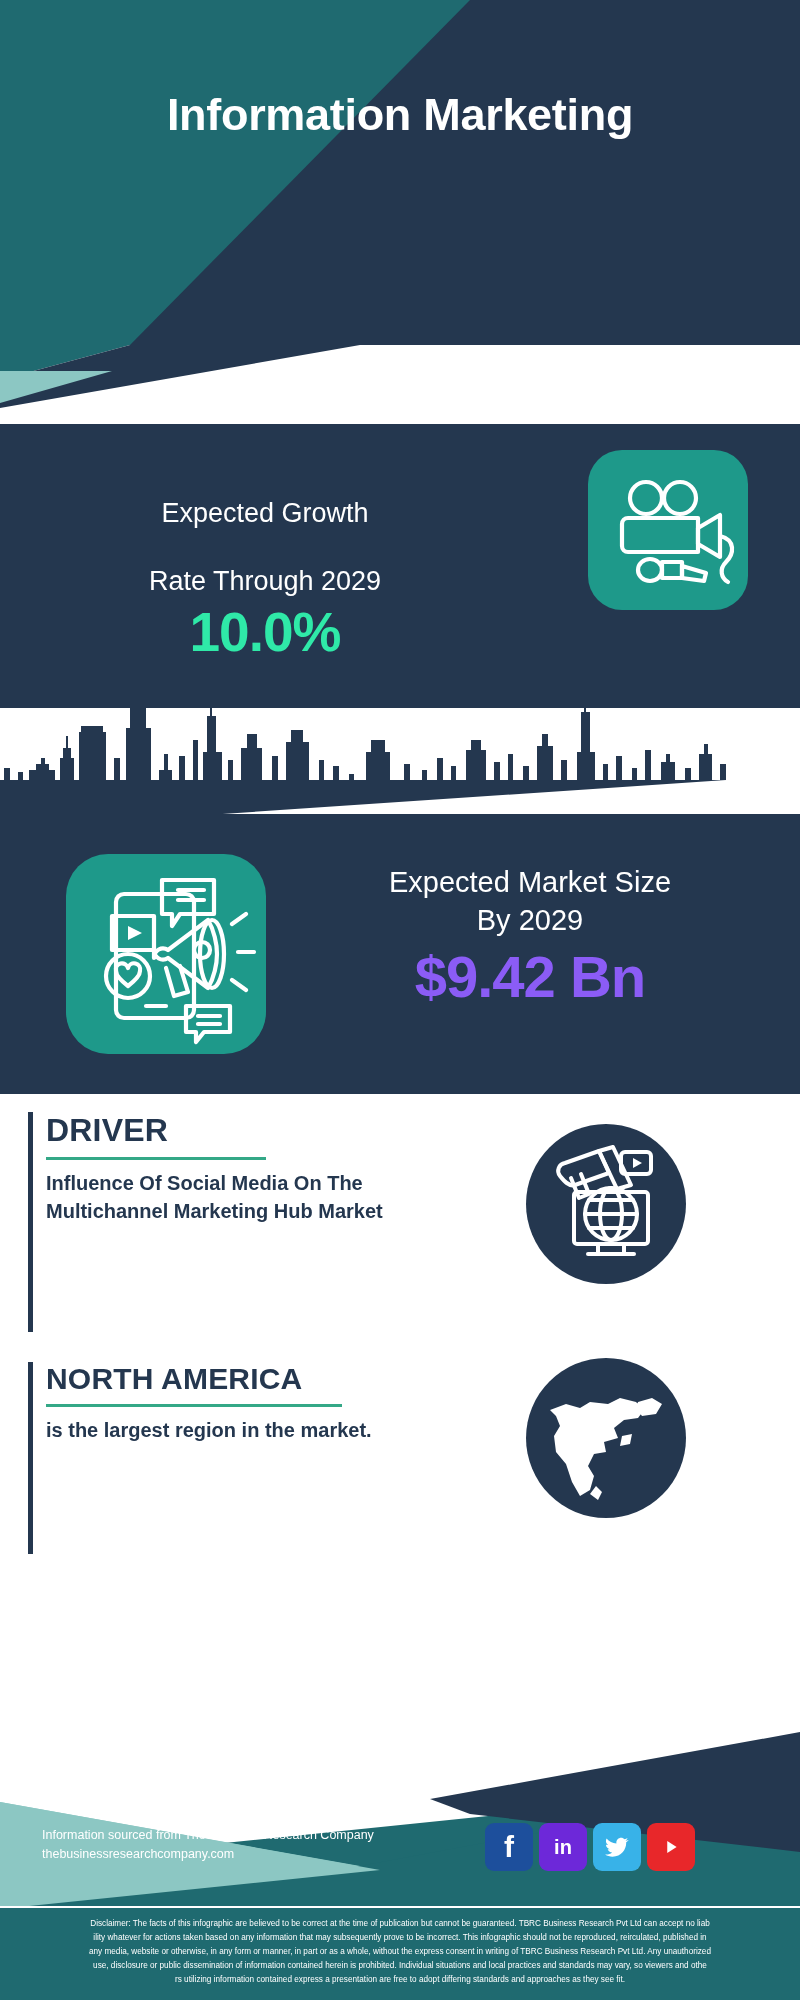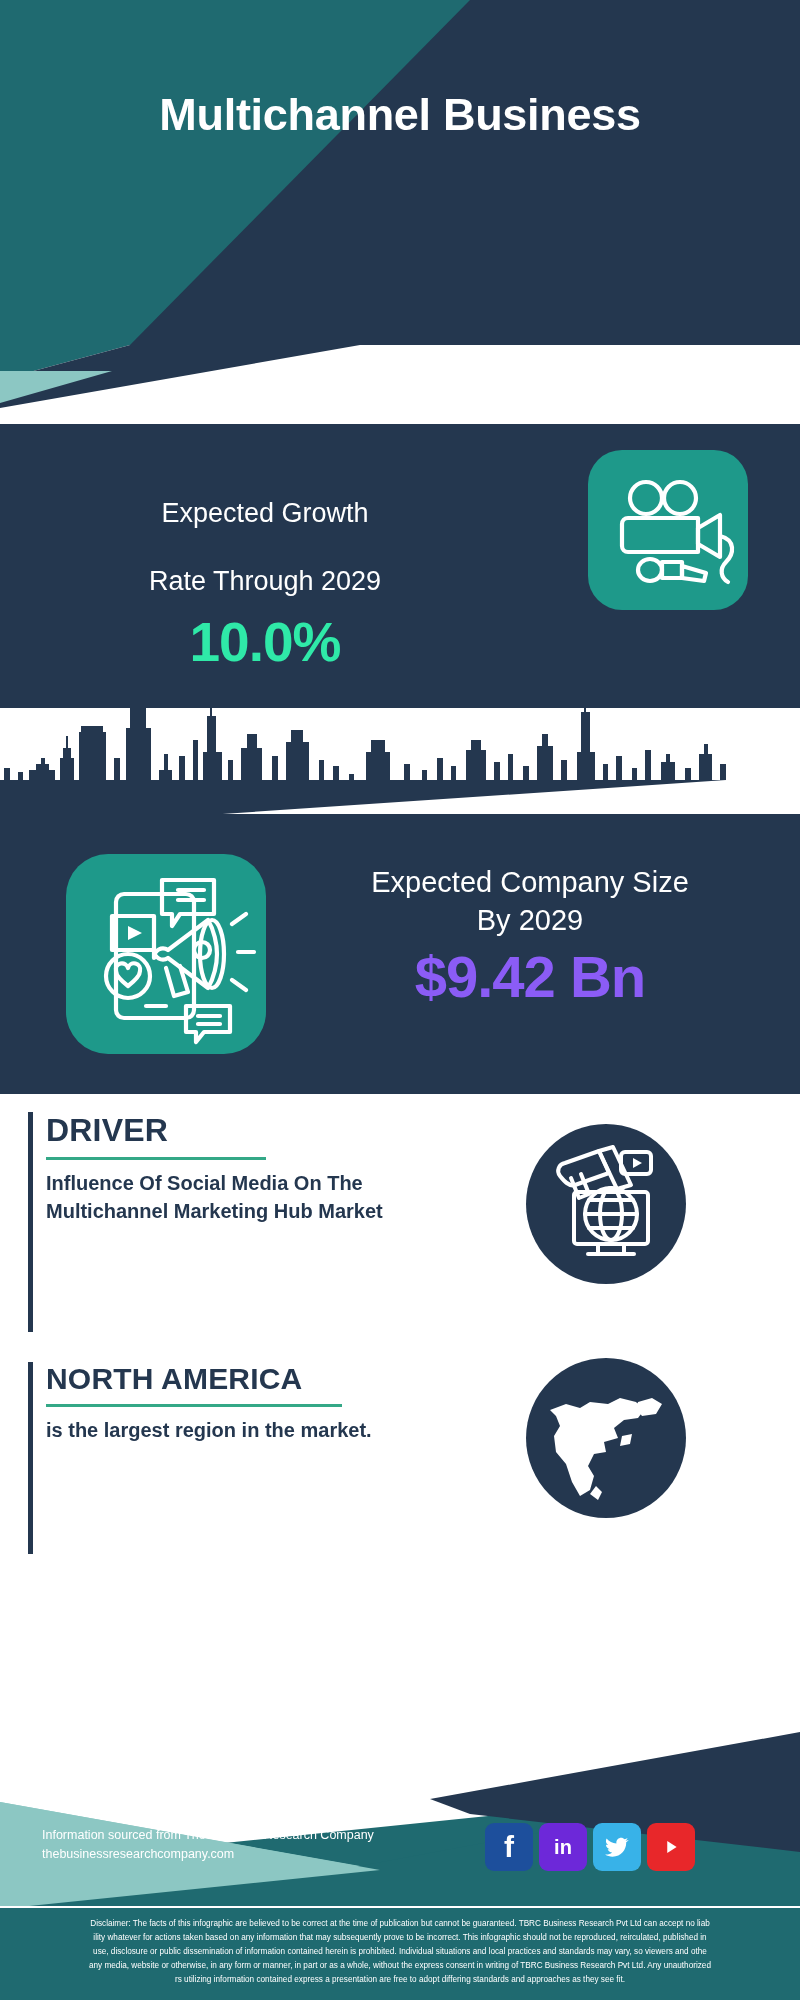--- a/index.html
+++ b/index.html
@@ -65,21 +65,20 @@
     text-align: center;
     color: #ffffff;
   }
   .growth-label {
     font-size: 27px;
     line-height: 1.33;
     font-weight: normal;
     margin-top: 32px;
   }
   .growth-value {
-    margin-top: 10px;
     font-size: 55px;
     font-weight: bold;
     color: #2fe9a8;
     letter-spacing: -1px;
   }
   .growth-icon-box {
     position: absolute;
     right: 52px; top: 26px;
     width: 160px; height: 160px;
     background: #1e998a;
@@ -237,21 +236,21 @@
 </head>
 <body>
 
 <div id="infographic">
 
   <div class="header">
     <svg class="header-diag" viewBox="0 0 800 345" preserveAspectRatio="none">
       <polygon points="470,0 800,0 800,345 130,345" fill="#24374f"></polygon>
     </svg>
     <div class="header-title">
-      <div>Multichannel Business</div>
+      <div>Information Marketing</div>
     </div>
   </div>
 
   <div class="header-underband">
     <svg viewBox="0 0 800 80" preserveAspectRatio="none" style="width:800px;height:80px;display:block">
       <polygon points="0,0 800,0 800,80 0,80" fill="#ffffff"></polygon>
       <polygon points="0,0 130,0 0,35" fill="#1f6a70"></polygon>
       <polygon points="130,0 360,0 0,63 0,35" fill="#24374f"></polygon>
       <polygon points="0,35 0,63 0,35" fill="#1f6a70"></polygon>
       <polygon points="0,26 112,26 0,58" fill="#8cc7c3"></polygon>
@@ -305,21 +304,21 @@
           <circle cx="136" cy="96" r="8"></circle>
           <path d="M100 114 l8 28 l14 -4 l-8 -26"></path>
           <path d="M166 70 l14 -10 M172 98 h16 M166 126 l14 10"></path>
           <path d="M120 152 h44 v26 h-26 l-8 10 v-10 h-10 z"></path>
           <path d="M132 162 h22 M132 170 h22"></path>
         </g>
       </svg>
     </div>
 
     <div class="msize-text">
-      <div class="msize-label">Expected Company Size</div>
+      <div class="msize-label">Expected Market Size</div>
       <div class="msize-label">By 2029</div>
       <div class="msize-value">$9.42 Bn</div>
     </div>
   </div>
 
   <div class="insights">
 
     <div class="insight" style="top:18px;">
       <div class="insight-bar" style="height:220px;"></div>
       <div class="insight-body">
@@ -392,18 +391,18 @@
     <div class="social-btn" style="background:#e8272a;font-size:0;">
       <svg viewBox="0 0 32 32" style="width:30px;height:30px">
         <path fill="#ffffff" d="M12 9.5l10 6.5-10 6.5z"></path>
       </svg>
     </div>
   </div>
 
   <div class="disclaimer">
     <p>Disclaimer: The facts of this infographic are believed to be correct at the time of publication but cannot be guaranteed. TBRC Business Research Pvt Ltd can accept no liab</p>
     <p>ility whatever for actions taken based on any information that may subsequently prove to be incorrect. This infographic should not be reproduced, reirculated, published in</p>
+    <p>any media, website or otherwise, in any form or manner, in part or as a whole, without the express consent in writing of TBRC Business Research Pvt Ltd. Any unauthorized</p>
     <p>use, disclosure or public dissemination of information contained herein is prohibited. Individual situations and local practices and standards may vary, so viewers and othe</p>
-    <p>any media, website or otherwise, in any form or manner, in part or as a whole, without the express consent in writing of TBRC Business Research Pvt Ltd. Any unauthorized</p>
     <p>rs utilizing information contained express a presentation are free to adopt differing standards and approaches as they see fit.</p>
   </div>
 
 </div>
 
 </body></html>

